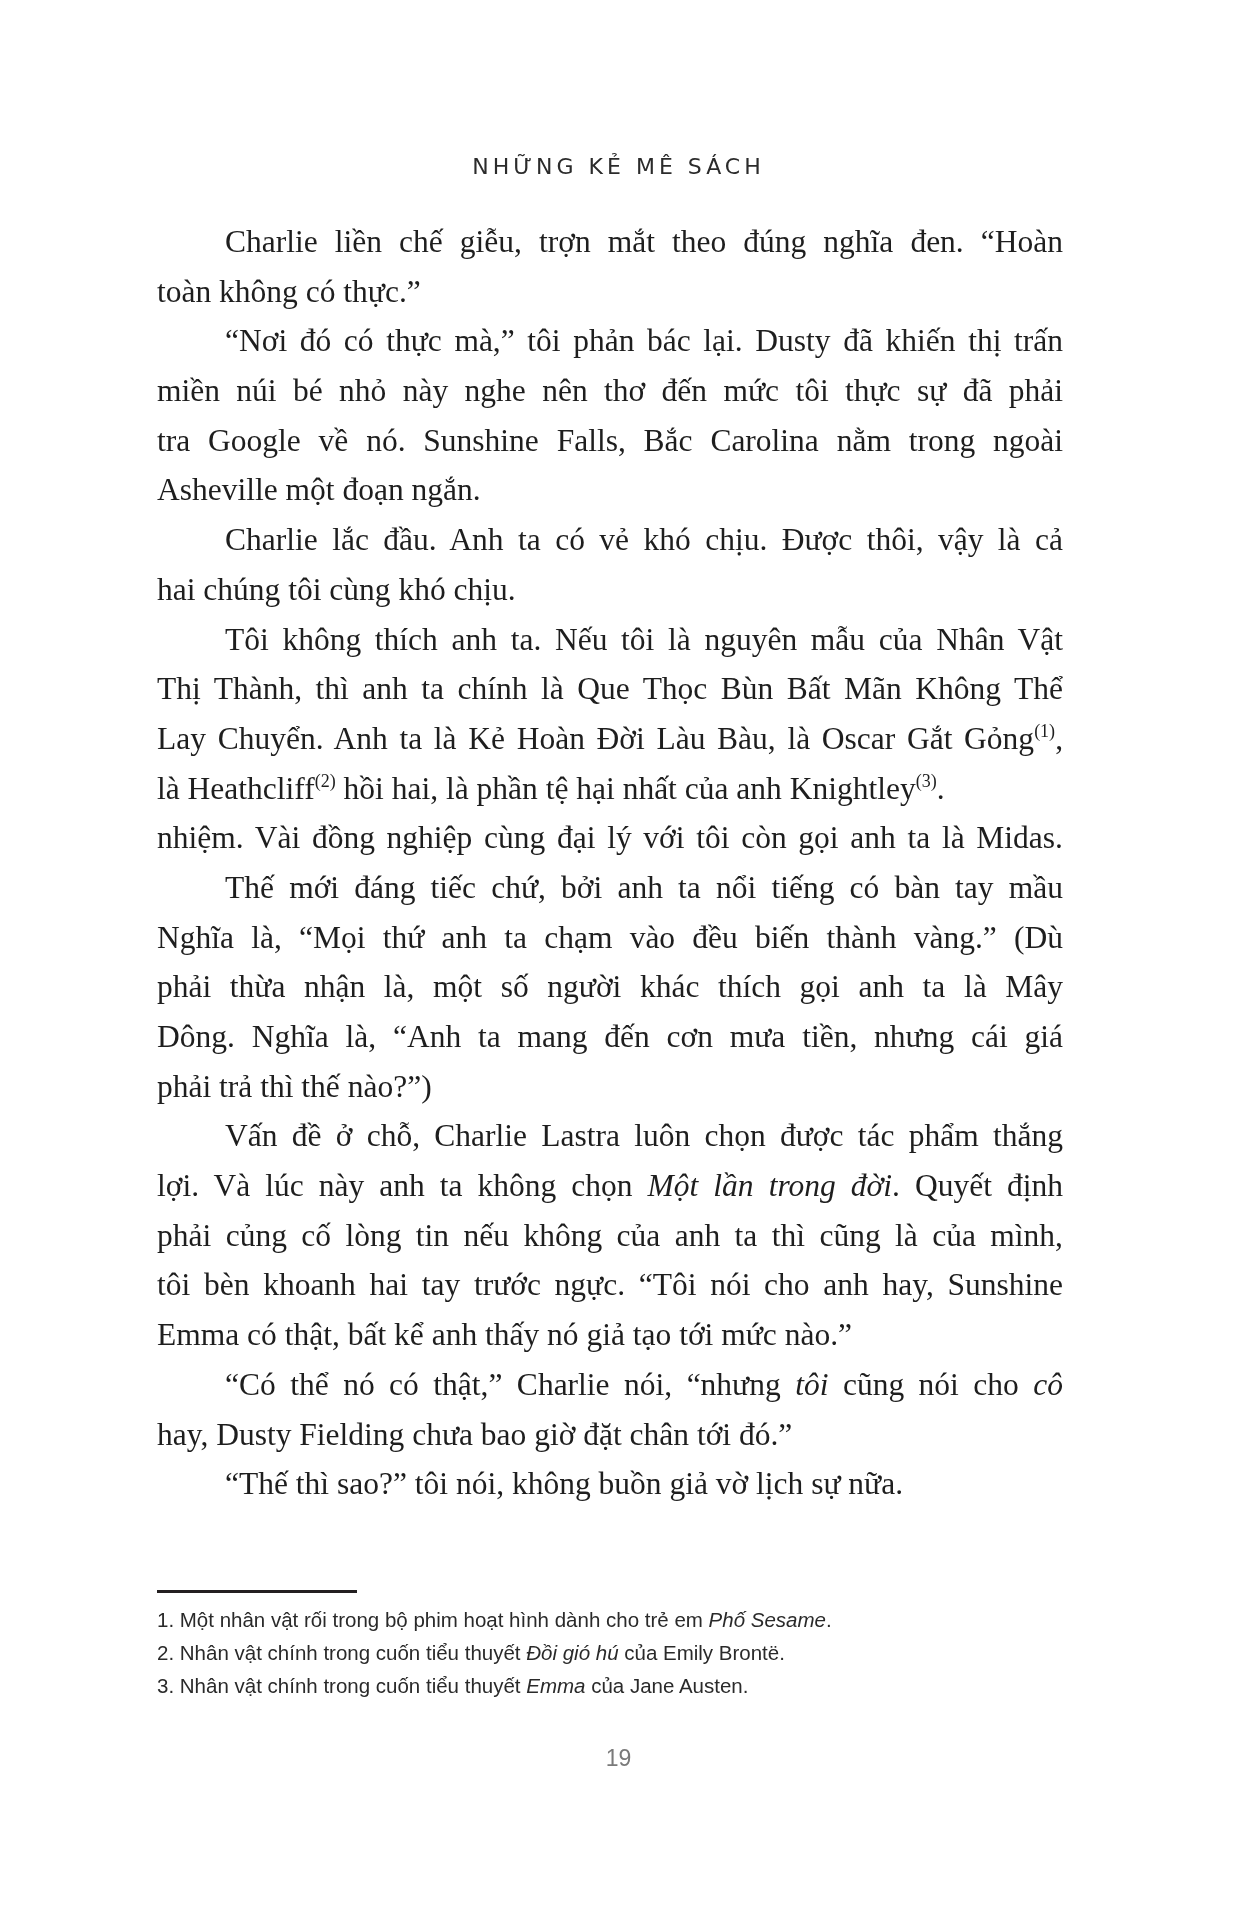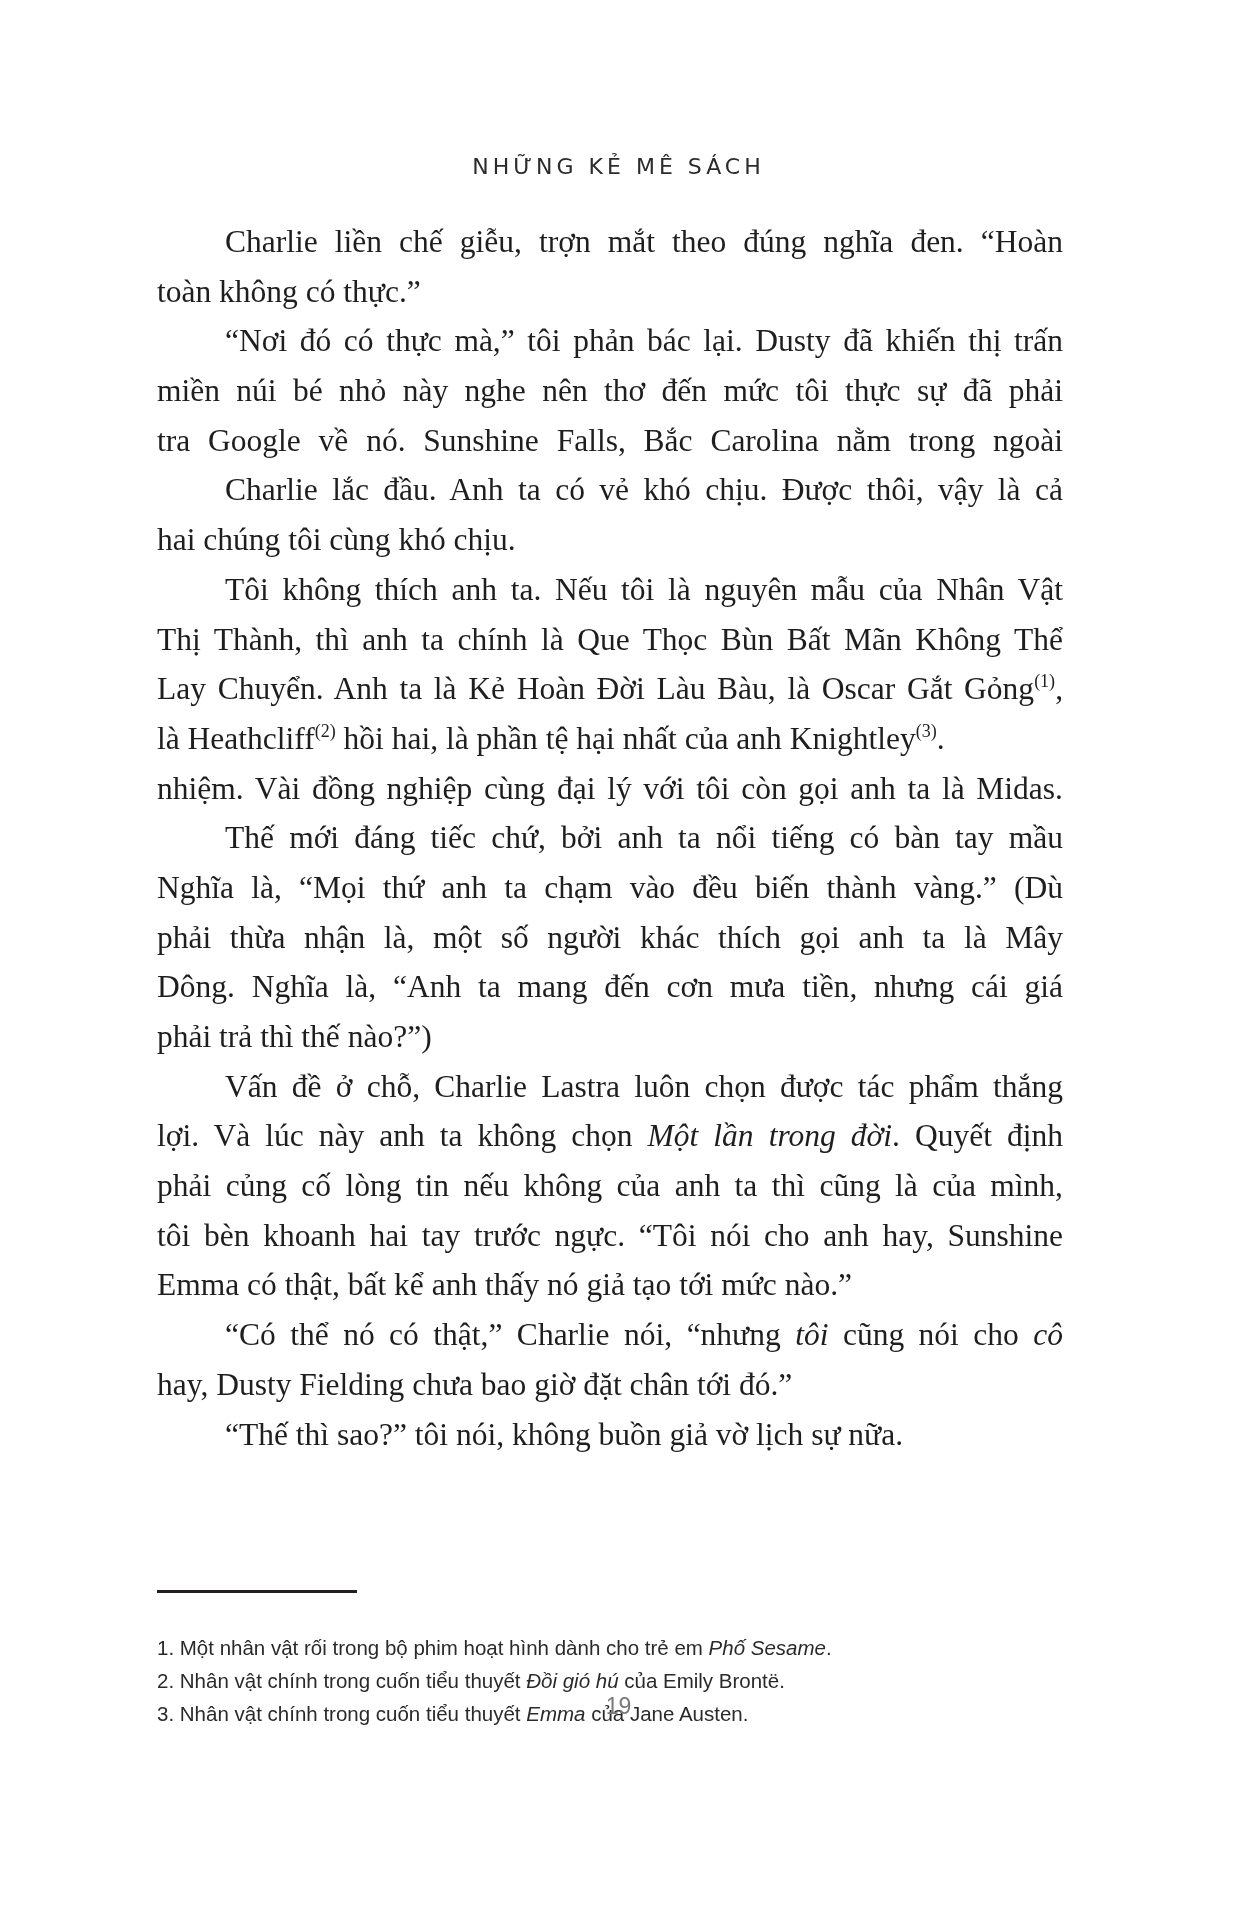--- a/index.html
+++ b/index.html
@@ -69,47 +69,47 @@
     }
     .footnotes {
       position: absolute;
       left: 157px;
       top: 1603px;
       width: 906px;
       font-family: "Liberation Sans", "DejaVu Sans", sans-serif;
       font-size: 20.5px;
       line-height: 33px;
       color: #2a2a2a;
-      margin-top: 28px;
     }
     .footnote { display: block; white-space: nowrap; }
     .footnote i { font-style: italic; }
     .page-number {
       position: absolute;
-      top: 1692px;
+      top: 1744px;
       left: 0;
       width: 1237px;
       text-align: center;
       font-family: "Liberation Sans", "DejaVu Sans", sans-serif;
       font-size: 23px;
       color: #7a7a7a;
       line-height: 28px;
     }
   </style>
 </head>
 <body>
 
 <div class="running-head">NHỮNG KẺ MÊ SÁCH</div>
 
 <div class="body-text" id="body-text">
     <span class="line indent"><span>Charlie liền chế giễu, trợn mắt theo đúng nghĩa đen. “Hoàn</span></span>
     <span class="line last"><span>toàn không có thực.”</span></span>
     <span class="line indent"><span>“Nơi đó có thực mà,” tôi phản bác lại. Dusty đã khiến thị trấn</span></span>
     <span class="line"><span>miền núi bé nhỏ này nghe nên thơ đến mức tôi thực sự đã phải</span></span>
     <span class="line"><span>tra Google về nó. Sunshine Falls, Bắc Carolina nằm trong ngoài</span></span>
+    <span class="line last"><span>Asheville một đoạn ngắn.</span></span>
     <span class="line indent"><span>Charlie lắc đầu. Anh ta có vẻ khó chịu. Được thôi, vậy là cả</span></span>
     <span class="line last"><span>hai chúng tôi cùng khó chịu.</span></span>
     <span class="line indent"><span>Tôi không thích anh ta. Nếu tôi là nguyên mẫu của Nhân Vật</span></span>
     <span class="line"><span>Thị Thành, thì anh ta chính là Que Thọc Bùn Bất Mãn Không Thể</span></span>
     <span class="line"><span>Lay Chuyển. Anh ta là Kẻ Hoàn Đời Làu Bàu, là Oscar Gắt Gỏng</span><sup class="fnref">(1)</sup><span>,</span></span>
     <span class="line last"><span>là Heathcliff</span><sup class="fnref">(2)</sup><span> hồi hai, là phần tệ hại nhất của anh Knightley</span><sup class="fnref">(3)</sup><span>.</span></span>
     <span class="line"><span>nhiệm. Vài đồng nghiệp cùng đại lý với tôi còn gọi anh ta là Midas.</span></span>
     <span class="line indent"><span>Thế mới đáng tiếc chứ, bởi anh ta nổi tiếng có bàn tay mầu</span></span>
     <span class="line"><span>Nghĩa là, “Mọi thứ anh ta chạm vào đều biến thành vàng.” (Dù</span></span>
     <span class="line"><span>phải thừa nhận là, một số người khác thích gọi anh ta là Mây</span></span>

